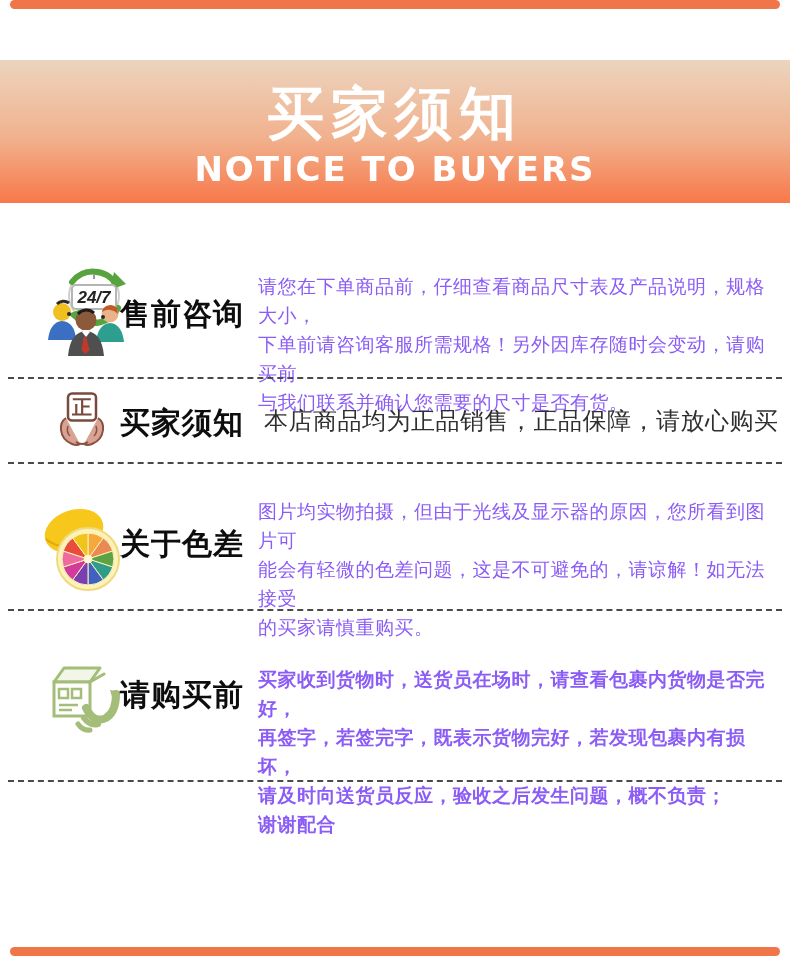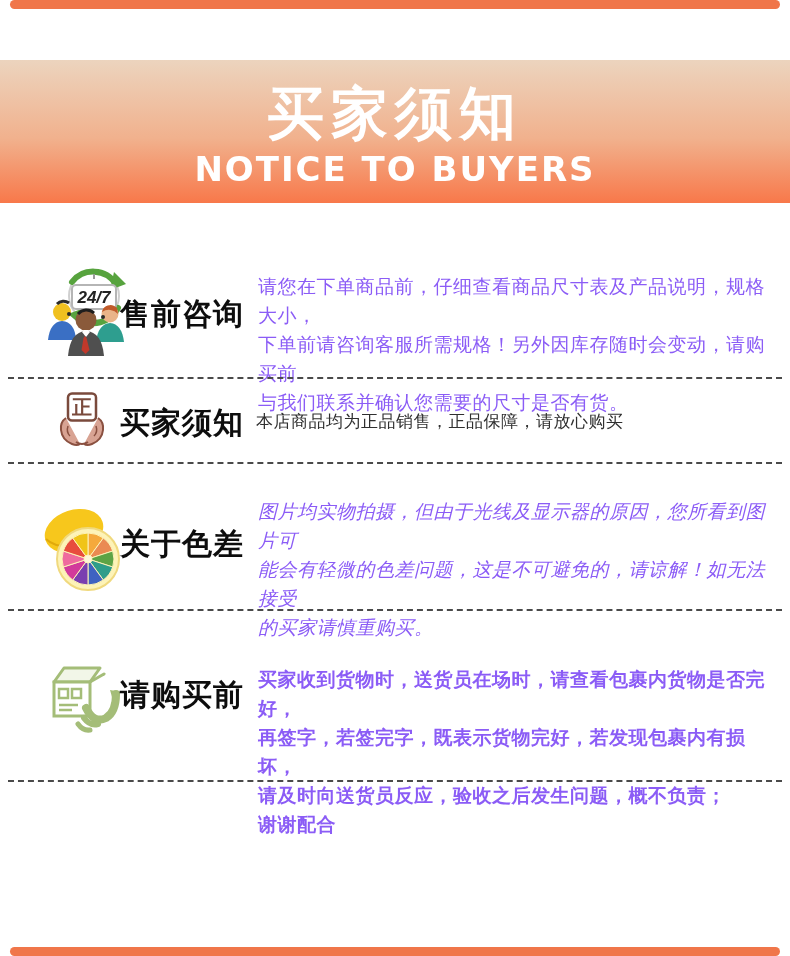--- a/index.html
+++ b/index.html
@@ -32,21 +32,21 @@
   .sec-icon { position:absolute; }
   .sec-label {
     position:absolute; left:120px; color:#0d0d0d; font-weight:bold;
     font-size:30px; letter-spacing:1px; white-space:nowrap;
   }
   .sec-text {
     position:absolute; left:258px; color:#8b5cf6; font-size:19px;
     line-height:29px; white-space:pre-line; width:515px;
     letter-spacing:0.5px;
   }
-  .sec-text.single { font-size:17px; color:#2f2f2f; white-space:nowrap; width:auto; left:256px; }
+  .sec-text.single { font-size:24px; color:#2f2f2f; white-space:nowrap; width:auto; left:264px; }
   .divider {
     position:absolute; left:8px; width:774px; height:0;
     border-top:2px dashed #4a4a4a;
   }
   svg text { font-family:"Liberation Sans","DejaVu Sans",sans-serif; }
 </style>
 </head>
 <body>
 
 <div class="page">
@@ -132,21 +132,21 @@
           <path d="M0,0 L0,26 A26,26 0 0 1 -15.3,21 Z" fill="#7a3fb0"></path>
           <path d="M0,0 L-15.3,21 A26,26 0 0 1 -24.7,8 Z" fill="#d23a9b"></path>
           <path d="M0,0 L-24.7,8 A26,26 0 0 1 -24.7,-8 Z" fill="#ef6a9e"></path>
           <path d="M0,0 L-24.7,-8 A26,26 0 0 1 -15.3,-21 Z" fill="#e84c3d"></path>
           <path d="M0,0 L-15.3,-21 A26,26 0 0 1 0,-26 Z" fill="#f0c419"></path>
           <circle cx="0" cy="0" r="4" fill="#fdf6d8"></circle>
         </g>
       </svg>
     </span>
     <div class="sec-label" style="top:524px;">关于色差</div>
-    <div class="sec-text" style="top:497px;font-style:italic;">图片均实物拍摄，但由于光线及显示器的原因，您所看到图片可
+    <div class="sec-text" style="top:497px;">图片均实物拍摄，但由于光线及显示器的原因，您所看到图片可
 能会有轻微的色差问题，这是不可避免的，请谅解！如无法接受
 的买家请慎重购买。</div>
     <div class="divider" style="top:609px;"></div>
   </div>
 
   <div class="section" style="top:0;">
     <span class="sec-icon" style="left:48px; top:652px;">
       <svg width="72" height="86" viewBox="0 0 72 86">
 
         <path d="M6 30 L16 16 L52 16 L42 30 Z" fill="#f2f6e8" stroke="#a4bd78" stroke-width="3" stroke-linejoin="round"></path>

